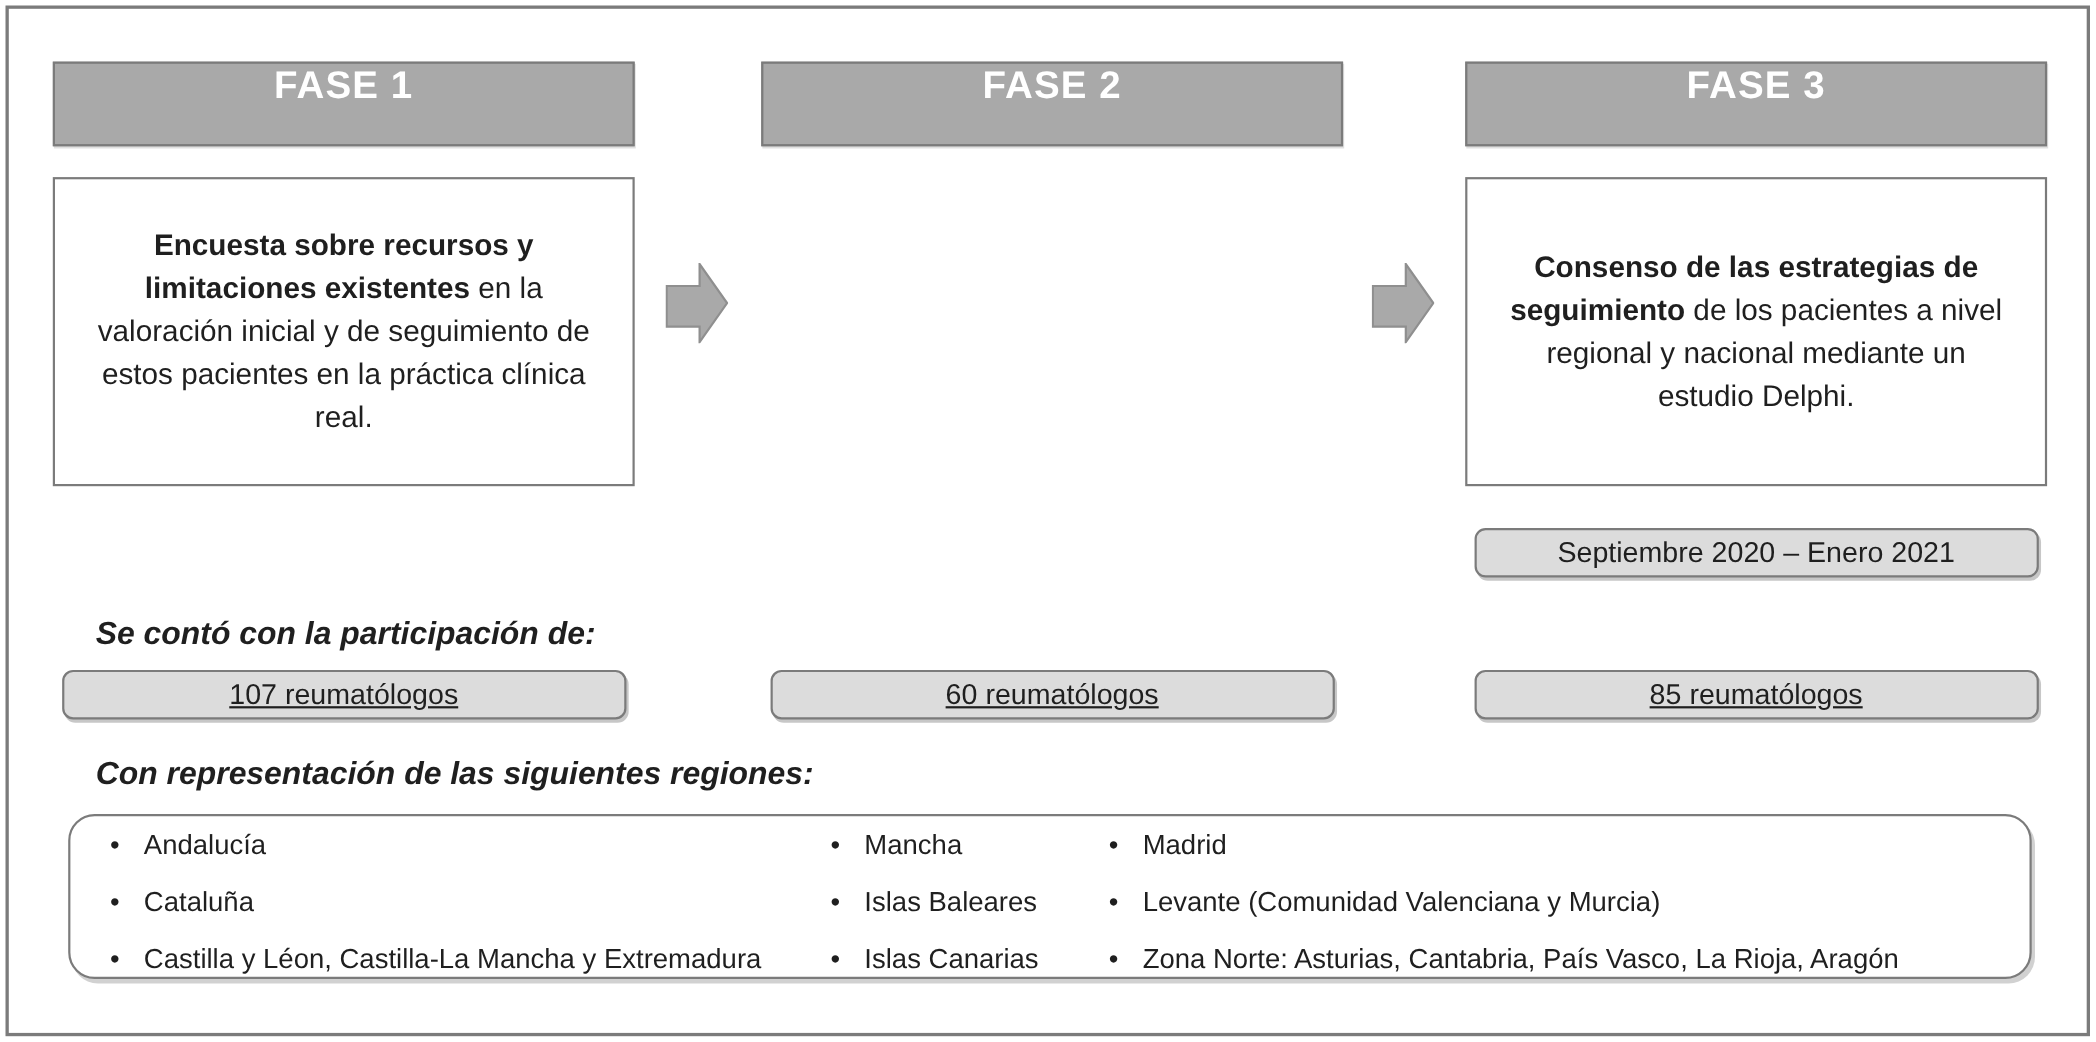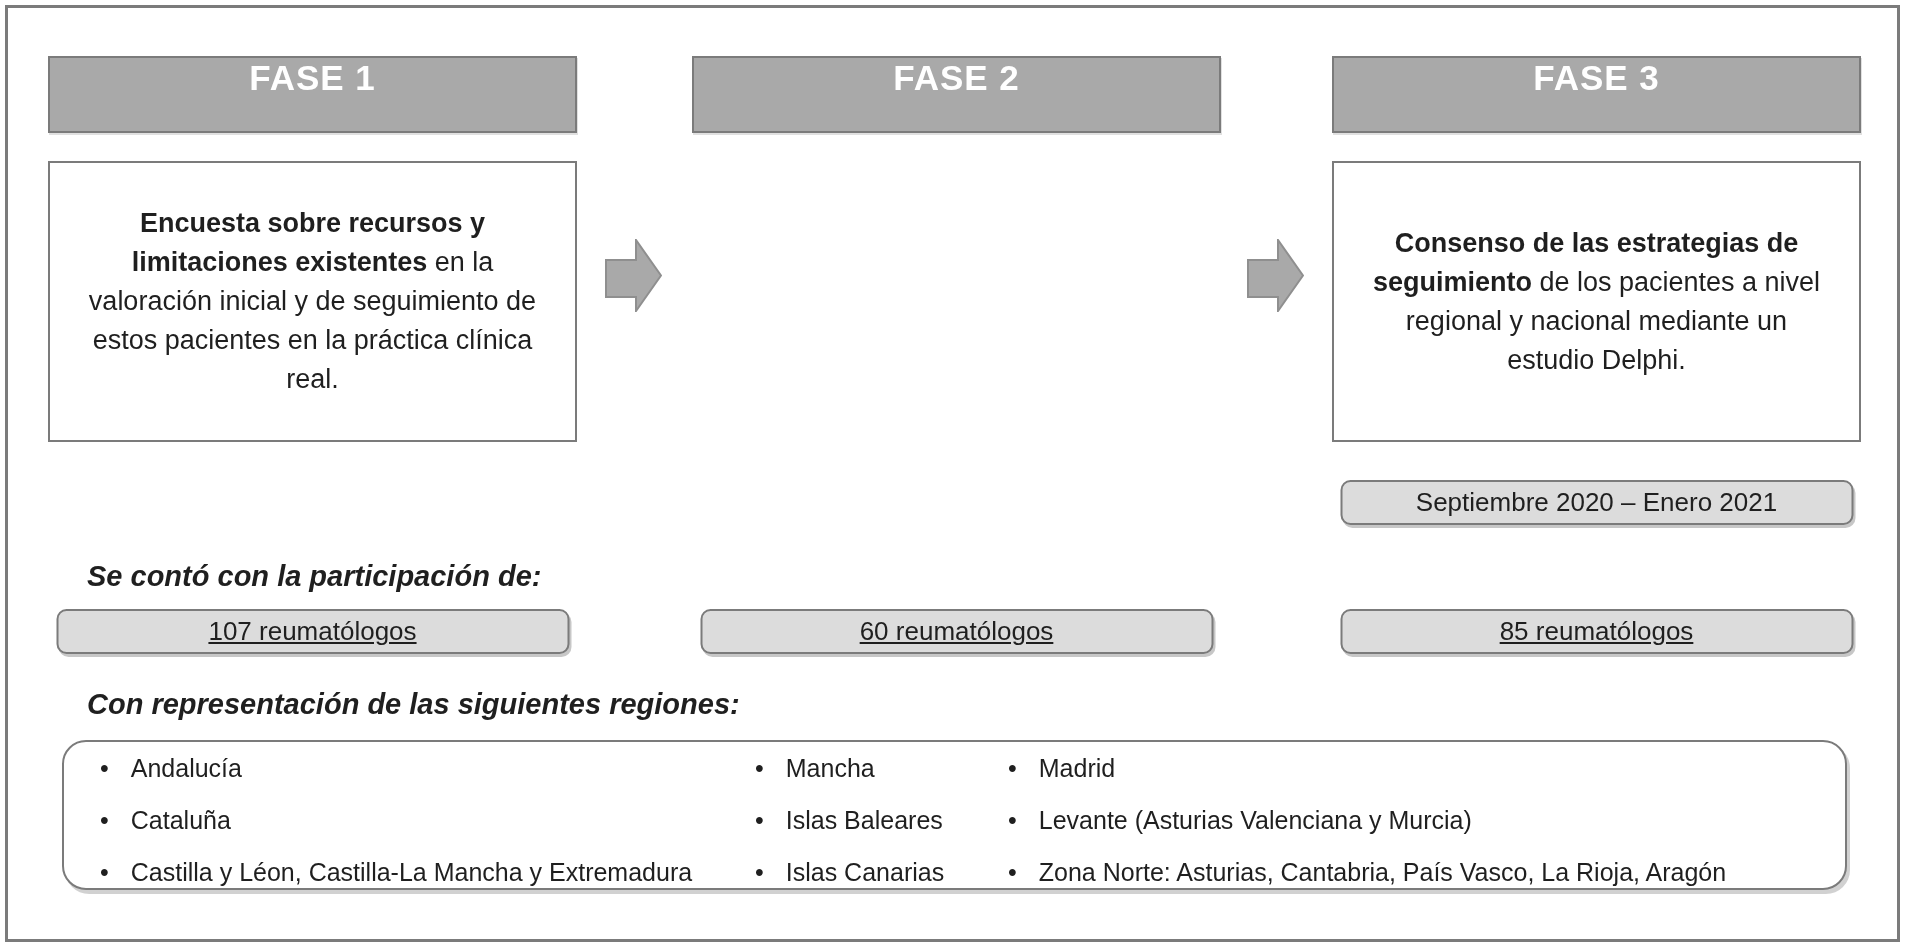--- a/index.html
+++ b/index.html
@@ -208,21 +208,21 @@
           <span>Islas Canarias</span>
         </li>
     </ul>
     <ul class="region-col rc3">
       <li>
           <span class="bullet">•</span>
           <span>Madrid</span>
         </li>
       <li>
           <span class="bullet">•</span>
-          <span>Levante (Asturias Valenciana y Murcia)</span>
+          <span>Levante (Comunidad Valenciana y Murcia)</span>
         </li>
       <li>
           <span class="bullet">•</span>
           <span>Zona Norte: Asturias, Cantabria, País Vasco, La Rioja, Aragón</span>
         </li>
     </ul>
   </div>
 </div>
 
 </body></html>

